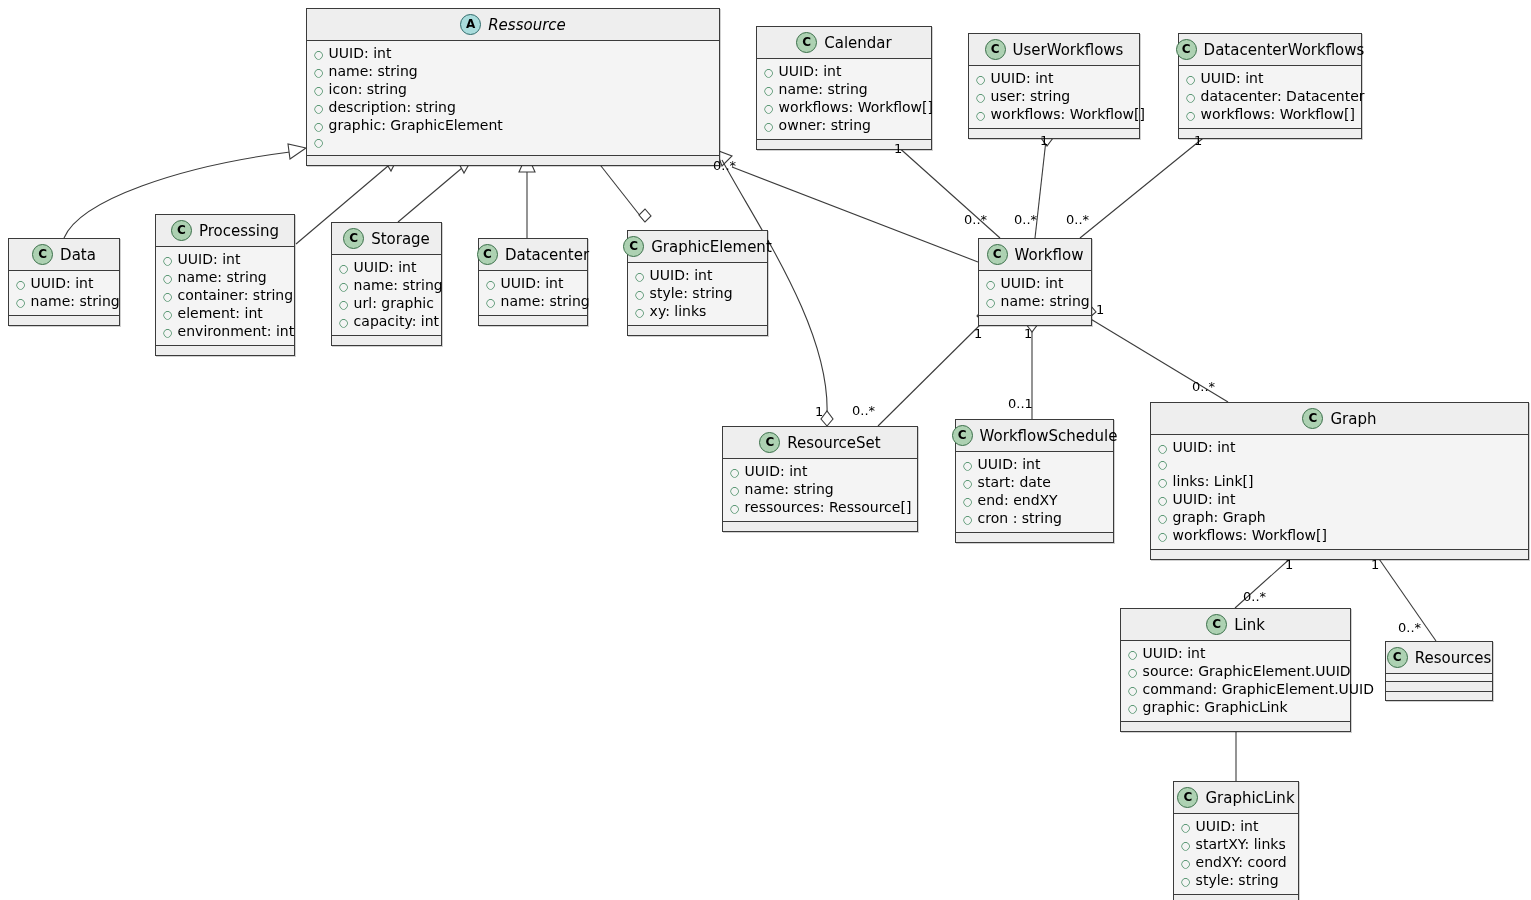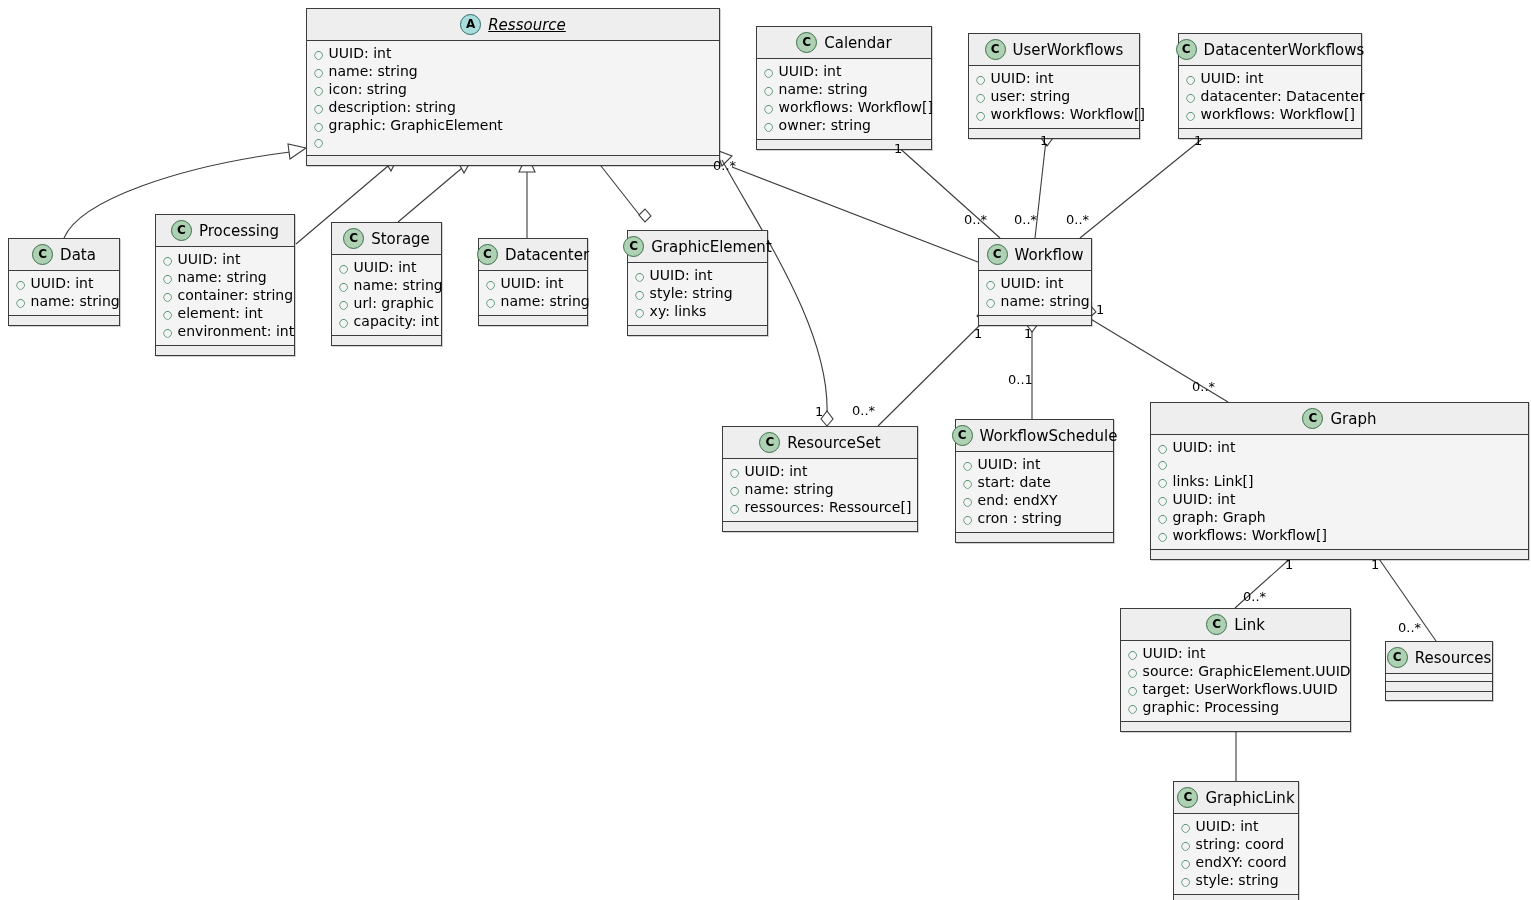--- a/index.html
+++ b/index.html
@@ -5,21 +5,21 @@
   html,body{margin:0;padding:0;background:#ffffff;}
   #canvas{position:relative;width:1531px;height:900px;background:#ffffff;
           font-family:"DejaVu Sans","Liberation Sans",sans-serif;overflow:hidden;}
   svg#edges{position:absolute;left:0;top:0;width:1531px;height:900px;}
   .uml-class{position:absolute;border:1px solid #3b3b3b;background:#f4f4f4;
              box-sizing:border-box;box-shadow:1px 1px 0 rgba(0,0,0,0.18);}
   .uml-header{display:flex;align-items:center;justify-content:center;
               gap:7px;padding:5px 8px 5px 8px;border-bottom:1px solid #3b3b3b;
               background:#eeeeee;}
   .uml-title{font-size:15px;color:#000;white-space:nowrap;}
-  .uml-title.abstract{font-style:italic;text-decoration:underline;}
+  .uml-title.abstract{font-style:italic;}
   .stereo{width:19px;height:19px;border-radius:50%;display:inline-block;
           flex:0 0 auto;text-align:center;line-height:19px;font-size:12px;
           font-weight:bold;font-family:"DejaVu Sans","Liberation Sans",sans-serif;}
   .stereo.c{background:#add1b2;border:1.4px solid #3a6f49;color:#000;}
   .stereo.a{background:#a9dcdc;border:1.4px solid #2f6b6b;color:#000;}
   .uml-attrs{padding:4px 6px 4px 7px;background:#f4f4f4;}
   .uml-attrs.empty{padding:0;height:7px;}
   .attr{font-size:14px;color:#000;white-space:nowrap;line-height:16px;
         display:flex;align-items:baseline;gap:5px;}
   .vis{color:#2e7d4f;font-size:11px;line-height:16px;}
@@ -430,25 +430,25 @@
           <div class="attr">
             <span class="vis">○</span>
             <span>UUID: int</span>
           </div>
           <div class="attr">
             <span class="vis">○</span>
             <span>source: GraphicElement.UUID</span>
           </div>
           <div class="attr">
             <span class="vis">○</span>
-            <span>target: UserWorkflows.UUID</span>
-          </div>
-          <div class="attr">
-            <span class="vis">○</span>
-            <span>graphic: Processing</span>
+            <span>command: GraphicElement.UUID</span>
+          </div>
+          <div class="attr">
+            <span class="vis">○</span>
+            <span>graphic: GraphicLink</span>
           </div>
         </div>
         <div class="uml-foot"></div>
       </div>
       <div class="uml-class" style="left: 1385px; top: 641px; width: 108px;">
         <div class="uml-header">
           <span class="stereo c">C</span>
           <span class="uml-title">Resources</span>
         </div>
         <div class="uml-attrs empty"></div>
@@ -460,21 +460,21 @@
           <span class="stereo c">C</span>
           <span class="uml-title">GraphicLink</span>
         </div>
         <div class="uml-attrs">
           <div class="attr">
             <span class="vis">○</span>
             <span>UUID: int</span>
           </div>
           <div class="attr">
             <span class="vis">○</span>
-            <span>string: coord</span>
+            <span>startXY: links</span>
           </div>
           <div class="attr">
             <span class="vis">○</span>
             <span>endXY: coord</span>
           </div>
           <div class="attr">
             <span class="vis">○</span>
             <span>style: string</span>
           </div>
         </div>
@@ -488,20 +488,20 @@
       <span class="mult" style="left: 1040px; top: 133px;">1</span>
       <span class="mult" style="left: 1194px; top: 133px;">1</span>
       <span class="mult" style="left: 964px; top: 212px;">0..*</span>
       <span class="mult" style="left: 1014px; top: 212px;">0..*</span>
       <span class="mult" style="left: 1066px; top: 212px;">0..*</span>
       <span class="mult" style="left: 974px; top: 326px;">1</span>
       <span class="mult" style="left: 1024px; top: 326px;">1</span>
       <span class="mult" style="left: 1096px; top: 302px;">1</span>
       <span class="mult" style="left: 815px; top: 404px;">1</span>
       <span class="mult" style="left: 852px; top: 403px;">0..*</span>
-      <span class="mult" style="left: 1008px; top: 372px;">0..1</span>
+      <span class="mult" style="left: 1008px; top: 396px;">0..1</span>
       <span class="mult" style="left: 1192px; top: 379px;">0..*</span>
       <span class="mult" style="left: 1285px; top: 557px;">1</span>
       <span class="mult" style="left: 1243px; top: 589px;">0..*</span>
       <span class="mult" style="left: 1371px; top: 557px;">1</span>
       <span class="mult" style="left: 1398px; top: 620px;">0..*</span>
     </div>
 </div>
 
 </body></html>

